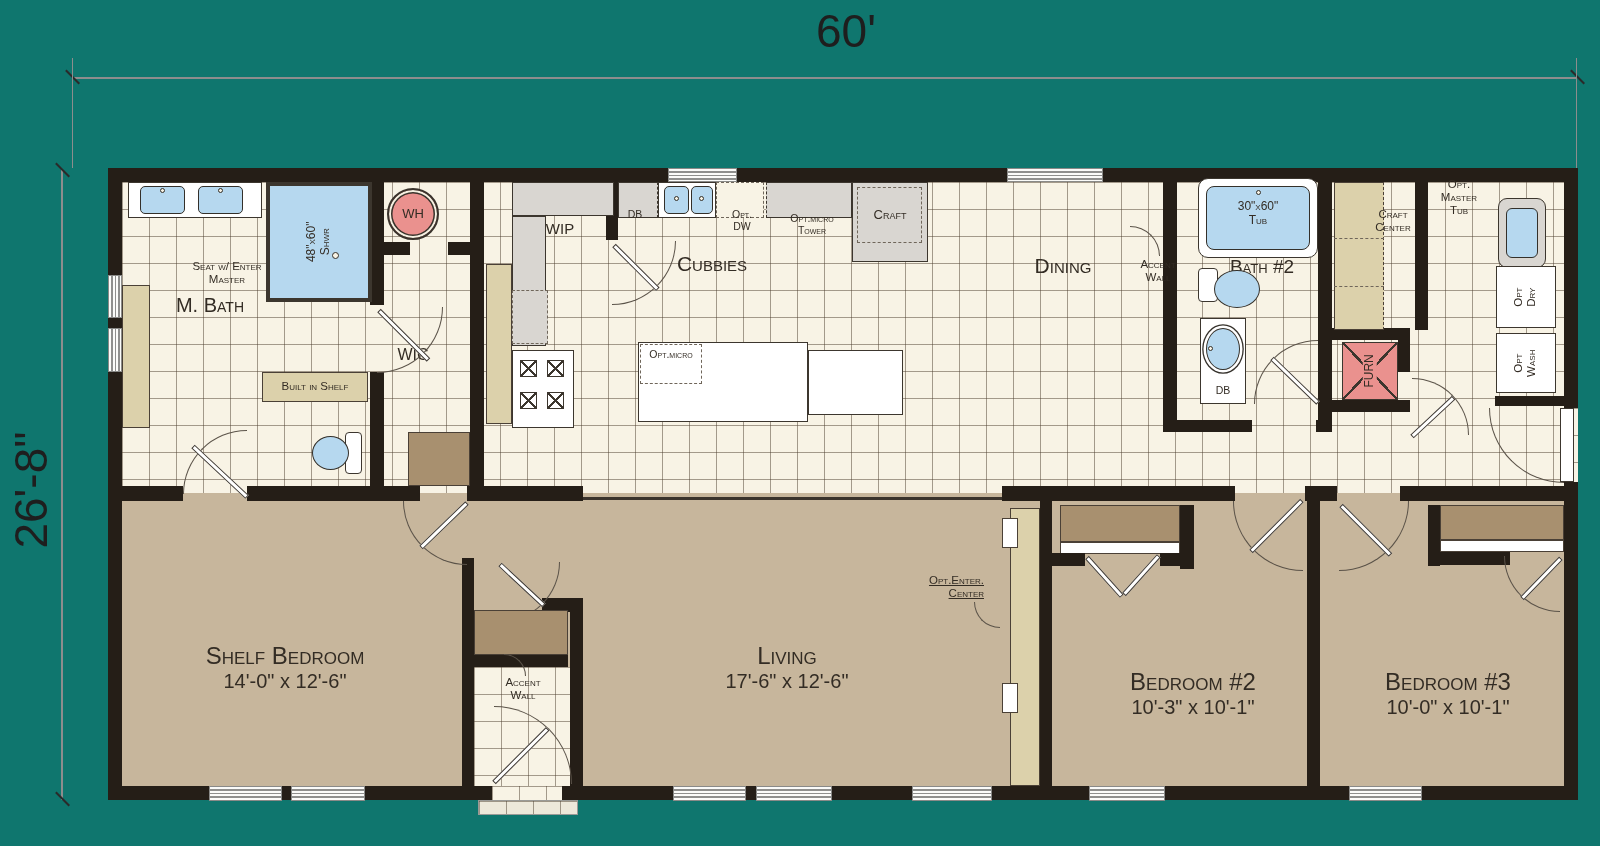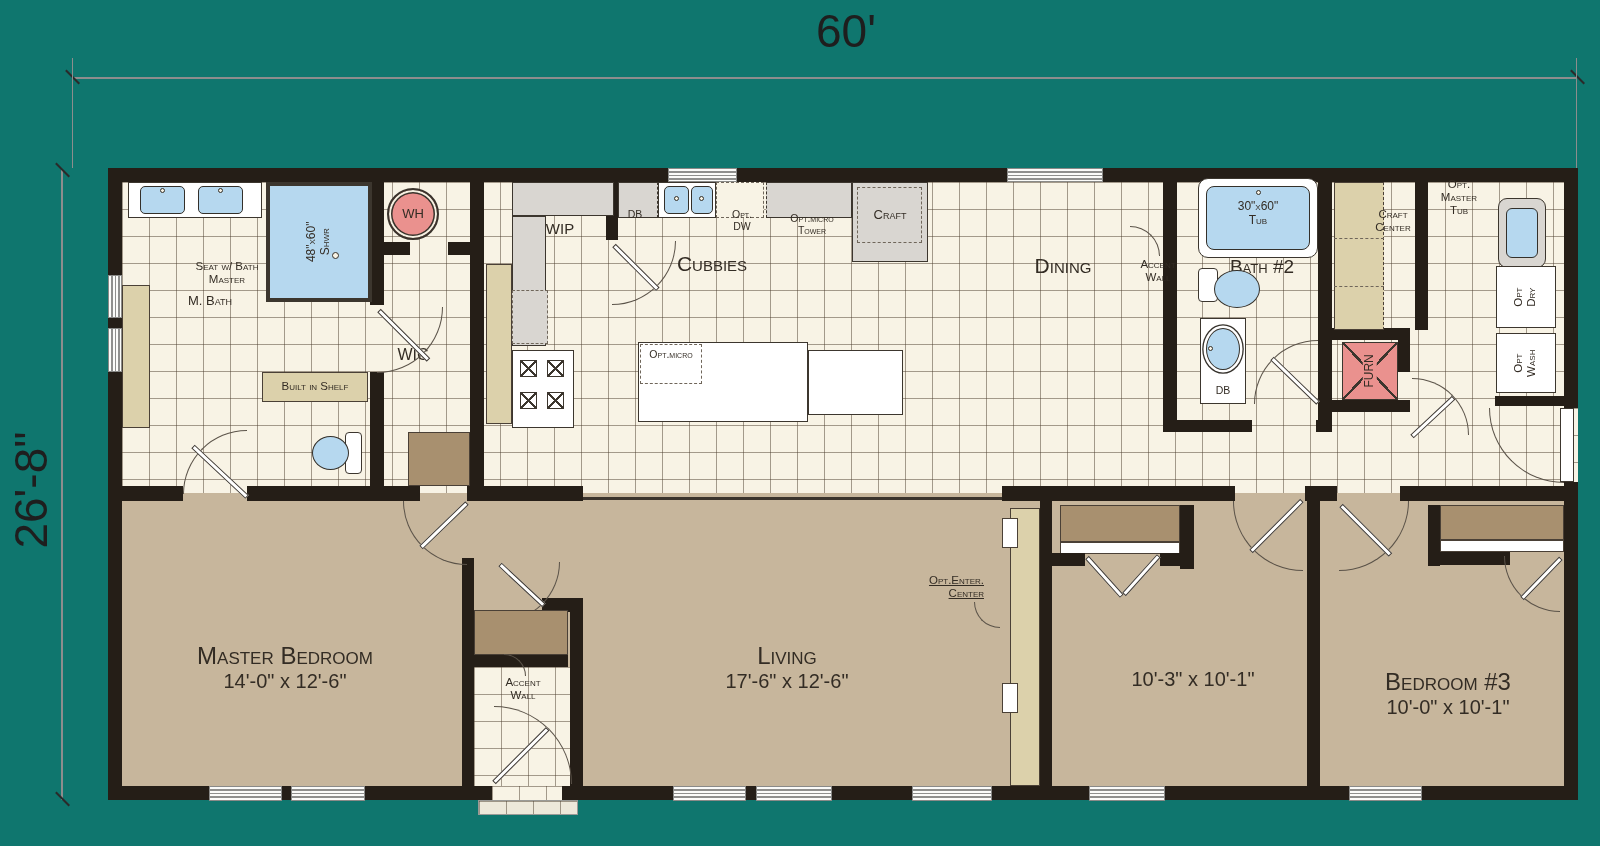--- a/index.html
+++ b/index.html
@@ -26,21 +26,21 @@
   .leaf{position:absolute;height:5px;background:#fff;border:1px solid #403a33;
         transform-origin:left center;box-sizing:border-box;}
   .arc{position:absolute;box-sizing:border-box;border:0 solid #5a5248;}
   .arc-tl{border-top-left-radius:100% 100%;border-top-width:1.6px;border-left-width:1.6px;}
   .arc-tr{border-top-right-radius:100% 100%;border-top-width:1.6px;border-right-width:1.6px;}
   .arc-bl{border-bottom-left-radius:100% 100%;border-bottom-width:1.6px;border-left-width:1.6px;}
   .arc-br{border-bottom-right-radius:100% 100%;border-bottom-width:1.6px;border-right-width:1.6px;}
   .lbl{position:absolute;font-variant:small-caps;text-align:center;line-height:1.15;color:#332c24;}
   .dim{position:absolute;color:#1e1e1e;text-align:center;}
   .t24{font-size:24px;} .t21{font-size:21px;} .t20{font-size:20px;} .t19{font-size:19px;}
-  .t17{font-size:13px;} .t16{font-size:16px;} .t15{font-size:15px;} .t13{font-size:13px;}
+  .t17{font-size:20px;} .t16{font-size:16px;} .t15{font-size:15px;} .t13{font-size:13px;}
   .t12{font-size:12px;} .t11{font-size:11.5px;} .t10{font-size:10.5px;}
   .rot{transform:rotate(-90deg);}
   .dimline{position:absolute;background:#8d8d8d;}
   .tick{position:absolute;width:19px;height:2.2px;background:#2a2a2a;transform:rotate(45deg);}
   .burner{position:absolute;width:17px;height:17px;border:1.2px solid #3c362e;box-sizing:border-box;
           background:linear-gradient(45deg,transparent 44%,#3c362e 44% 56%,transparent 56%),
                      linear-gradient(135deg,transparent 44%,#3c362e 44% 56%,transparent 56%),#fff;}
   .sinksq{position:absolute;background:#b6d8ef;border:1.3px solid #34302a;border-radius:5px;box-sizing:border-box;}
   .dot{position:absolute;width:5px;height:5px;border-radius:50%;border:1.3px solid #34302a;box-sizing:border-box;background:#f8f3e5;}
   .oval{position:absolute;border-radius:50%;background:#b6d8ef;border:1.4px solid #34302a;box-sizing:border-box;}
@@ -123,21 +123,21 @@
           <div>Shwr</div>
         </div>
       </div>
       <div class="dot" style="left:62px;top:66px;width:7px;height:7px;"></div>
     </div>
     <div class="abs" style="left:279px;top:20px;width:48px;height:48px;border-radius:50%;background:#ea918e;border:2px solid #3a332c;box-shadow:inset 0 0 0 2px #f7f2e3, inset 0 0 0 3.5px #3a332c;display:flex;align-items:center;justify-content:center;">
       <div class="lbl t13" style="position:static;">WH</div>
     </div>
     <div class="tan" style="left:14px;top:117px;width:28px;height:143px;"></div>
     <div class="lbl t11" style="left:40px;top:92px;width:158px;">
-      <div>Seat w/ Bath</div>
+      <div>Seat w/ Enter</div>
       <div>Master</div>
     </div>
     <div class="lbl t17" style="left:32px;top:126px;width:140px;">M. Bath</div>
     <div class="tan" style="left:154px;top:204px;width:106px;height:30px;display:flex;align-items:center;justify-content:center;">
       <div class="lbl t11" style="position:static;">Built in Shelf</div>
     </div>
     <div class="wbox" style="left:237px;top:264px;width:17px;height:42px;border-radius:4px;"></div>
     <div class="oval" style="left:204px;top:268px;width:37px;height:34px;"></div>
 
     <div class="arc arc-tl" style="left:75px;top:262px;width:64px;height:64px;"></div>
@@ -245,21 +245,21 @@
         <div>Opt</div>
         <div>Wash</div>
       </div>
     </div>
 
     <div class="tile" style="left:1456px;top:240px;width:14px;height:74px;"></div>
     <div class="arc arc-bl" style="left:1381px;top:240px;width:75px;height:75px;"></div>
     <div class="wbox" style="left:1452px;top:240px;width:14px;height:74px;"></div>
 
     <div class="lbl t24" style="left:77px;top:474px;width:200px;">
-      <div>Master Bedroom</div>
+      <div>Shelf Bedroom</div>
       <div class="t20" style="font-variant:normal;">14'-0" x 12'-6"</div>
     </div>
     <div class="arc arc-bl" style="left:295px;top:333px;width:64px;height:64px;"></div>
     <div class="leaf" style="left:313px;top:377px;width:64px;transform:rotate(-44deg);"></div>
 
     <div class="arc arc-br" style="left:392px;top:394px;width:60px;height:60px;"></div>
     <div class="leaf" style="left:392px;top:394px;width:60px;transform:rotate(43deg);"></div>
     <div class="closet" style="left:366px;top:442px;width:94px;height:45px;"></div>
     <div class="wall" style="left:366px;top:487px;width:94px;height:12px;"></div>
     <div class="tile" style="left:366px;top:499px;width:96px;height:119px;"></div>
@@ -288,20 +288,21 @@
     <div class="closet" style="left:952px;top:337px;width:120px;height:37px;"></div>
     <div class="shelfline" style="left:952px;top:374px;width:120px;height:12px;"></div>
     <div class="wall" style="left:1072px;top:337px;width:14px;height:64px;"></div>
     <div class="wall" style="left:944px;top:385px;width:33px;height:13px;"></div>
     <div class="wall" style="left:1052px;top:385px;width:34px;height:13px;"></div>
     <div class="leaf" style="left:979px;top:387px;width:52px;transform:rotate(48deg);"></div>
     <div class="leaf" style="left:1016px;top:424px;width:52px;transform:rotate(-48deg);"></div>
     <div class="arc arc-bl" style="left:1125px;top:333px;width:70px;height:70px;"></div>
     <div class="leaf" style="left:1143px;top:381px;width:72px;transform:rotate(-45deg);"></div>
     <div class="lbl t24" style="left:985px;top:500px;width:200px;">
+      <div>Bedroom #2</div>
       <div class="t20" style="font-variant:normal;">10'-3" x 10'-1"</div>
     </div>
 
     <div class="wall" style="left:1320px;top:337px;width:12px;height:61px;"></div>
     <div class="closet" style="left:1332px;top:337px;width:124px;height:35px;"></div>
     <div class="shelfline" style="left:1332px;top:372px;width:124px;height:12px;"></div>
     <div class="wall" style="left:1332px;top:384px;width:70px;height:13px;"></div>
     <div class="arc arc-bl" style="left:1396px;top:388px;width:56px;height:56px;"></div>
     <div class="leaf" style="left:1414px;top:428px;width:56px;transform:rotate(-46deg);"></div>
     <div class="arc arc-br" style="left:1231px;top:333px;width:70px;height:70px;"></div>

